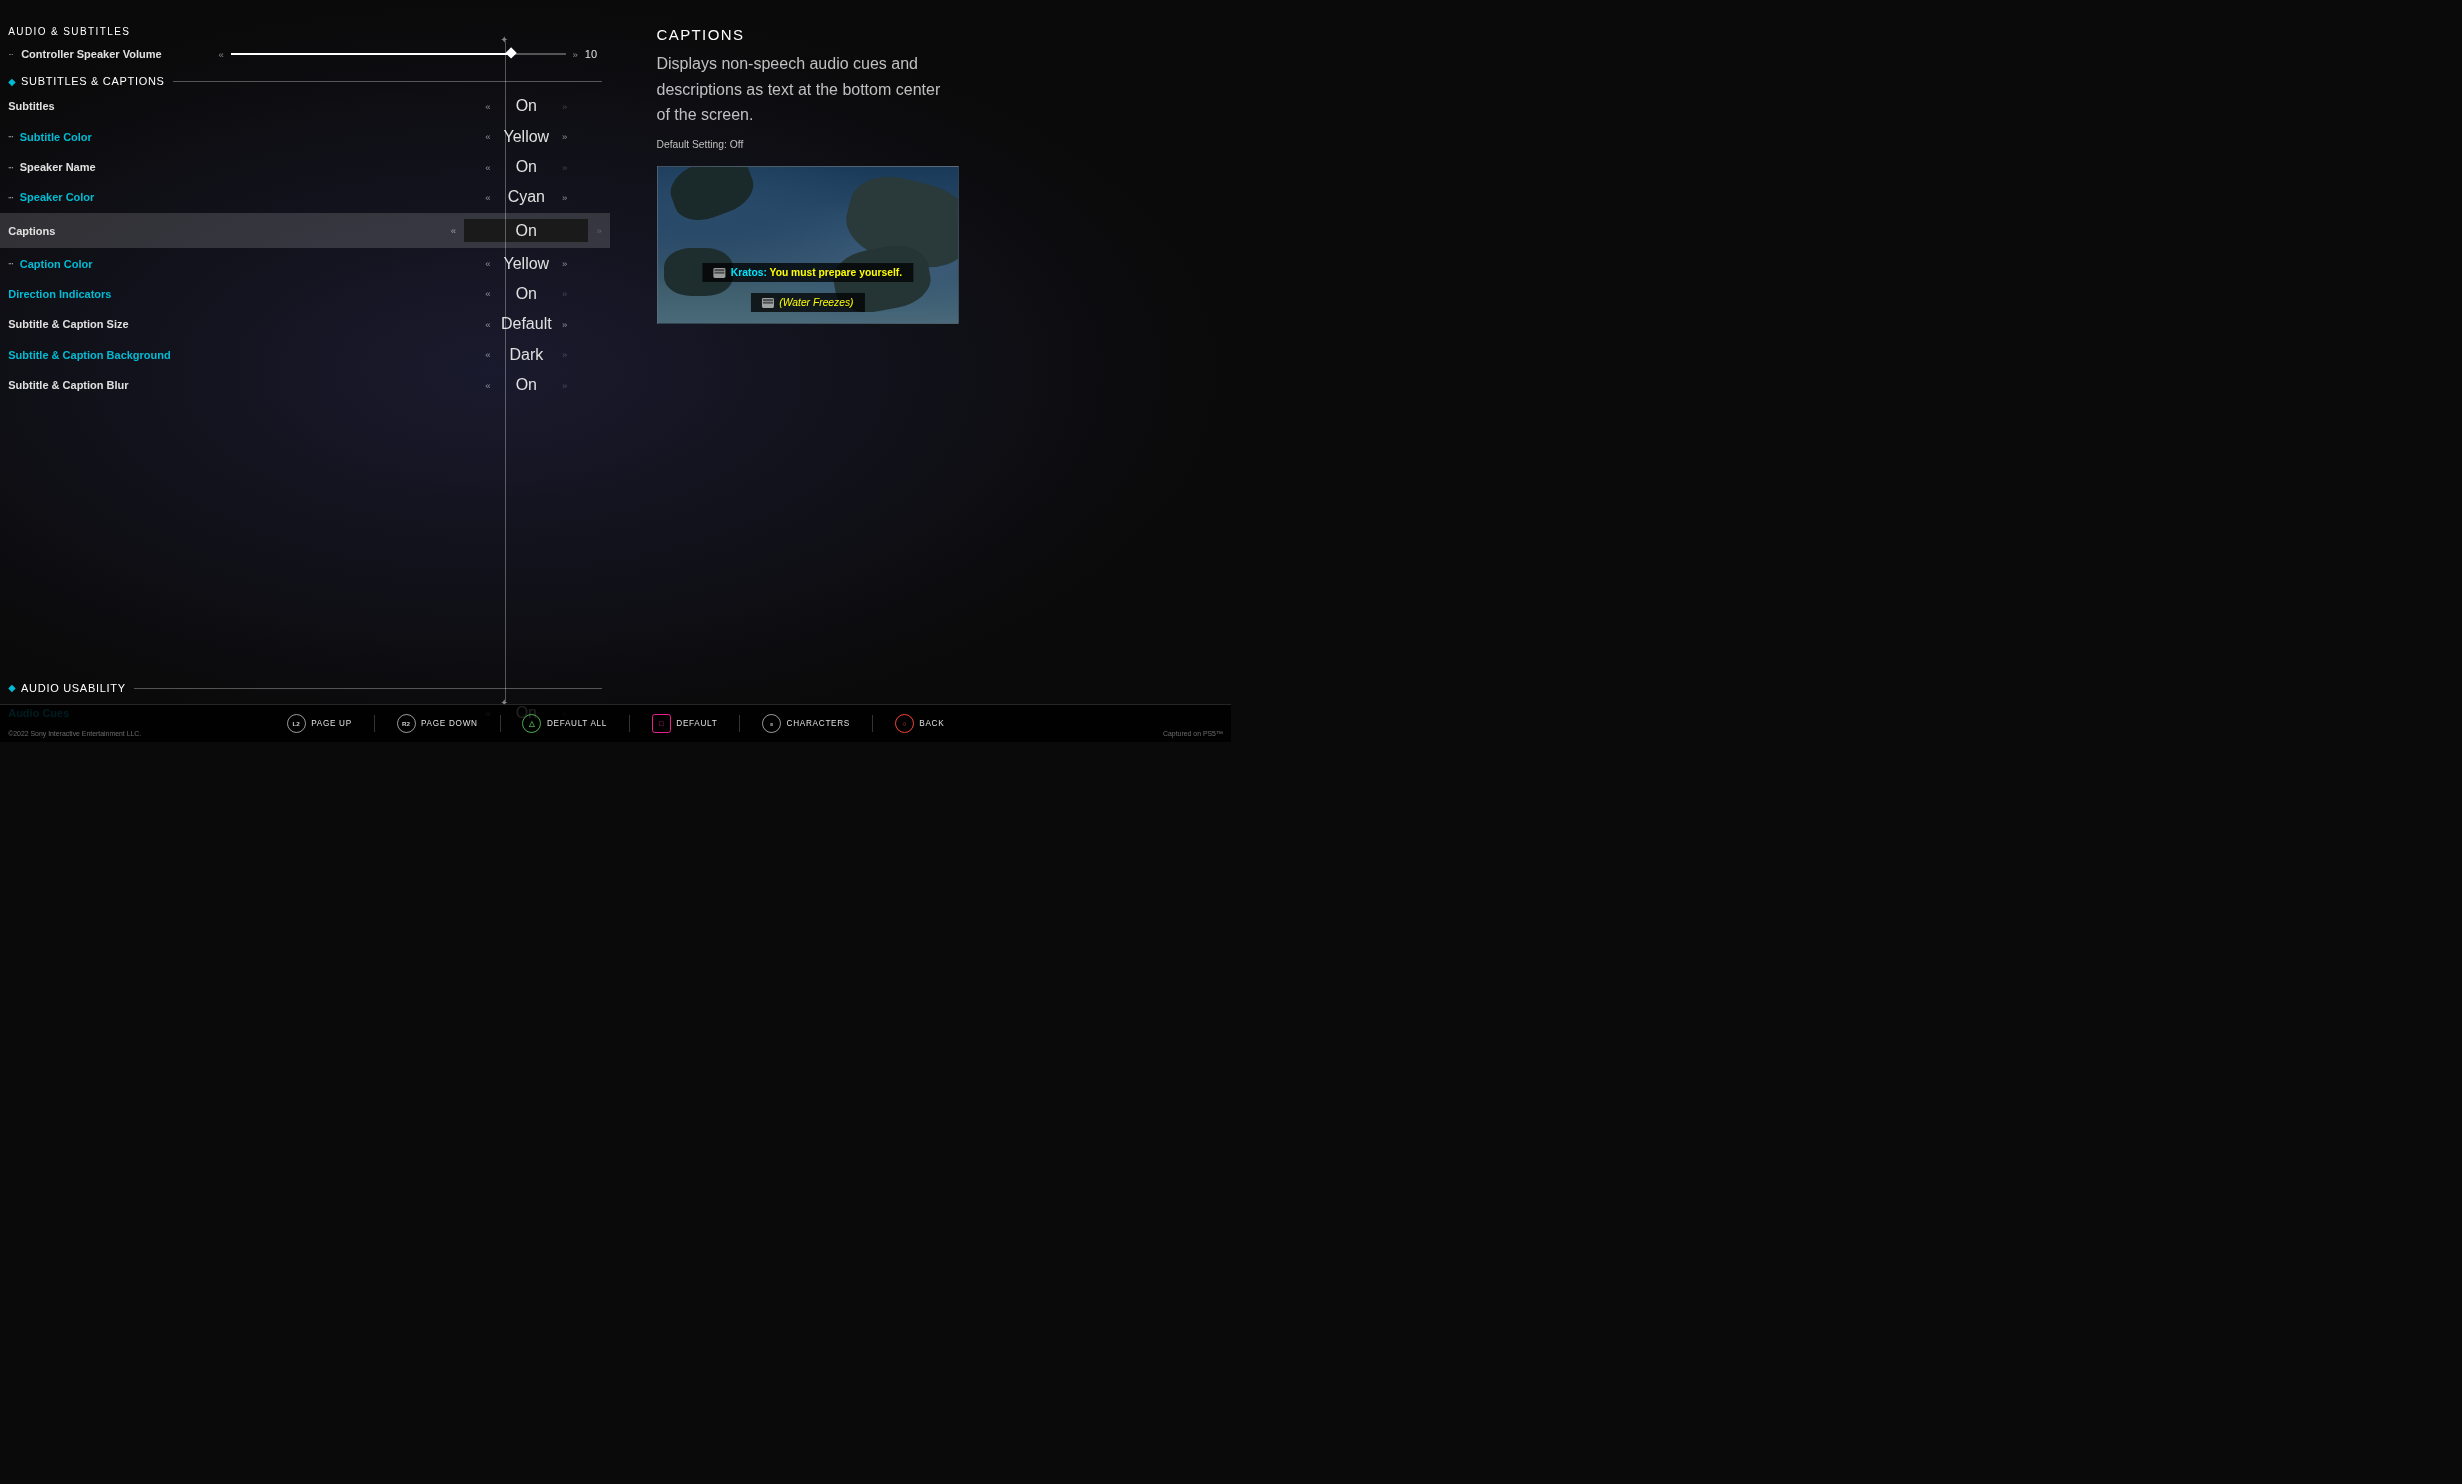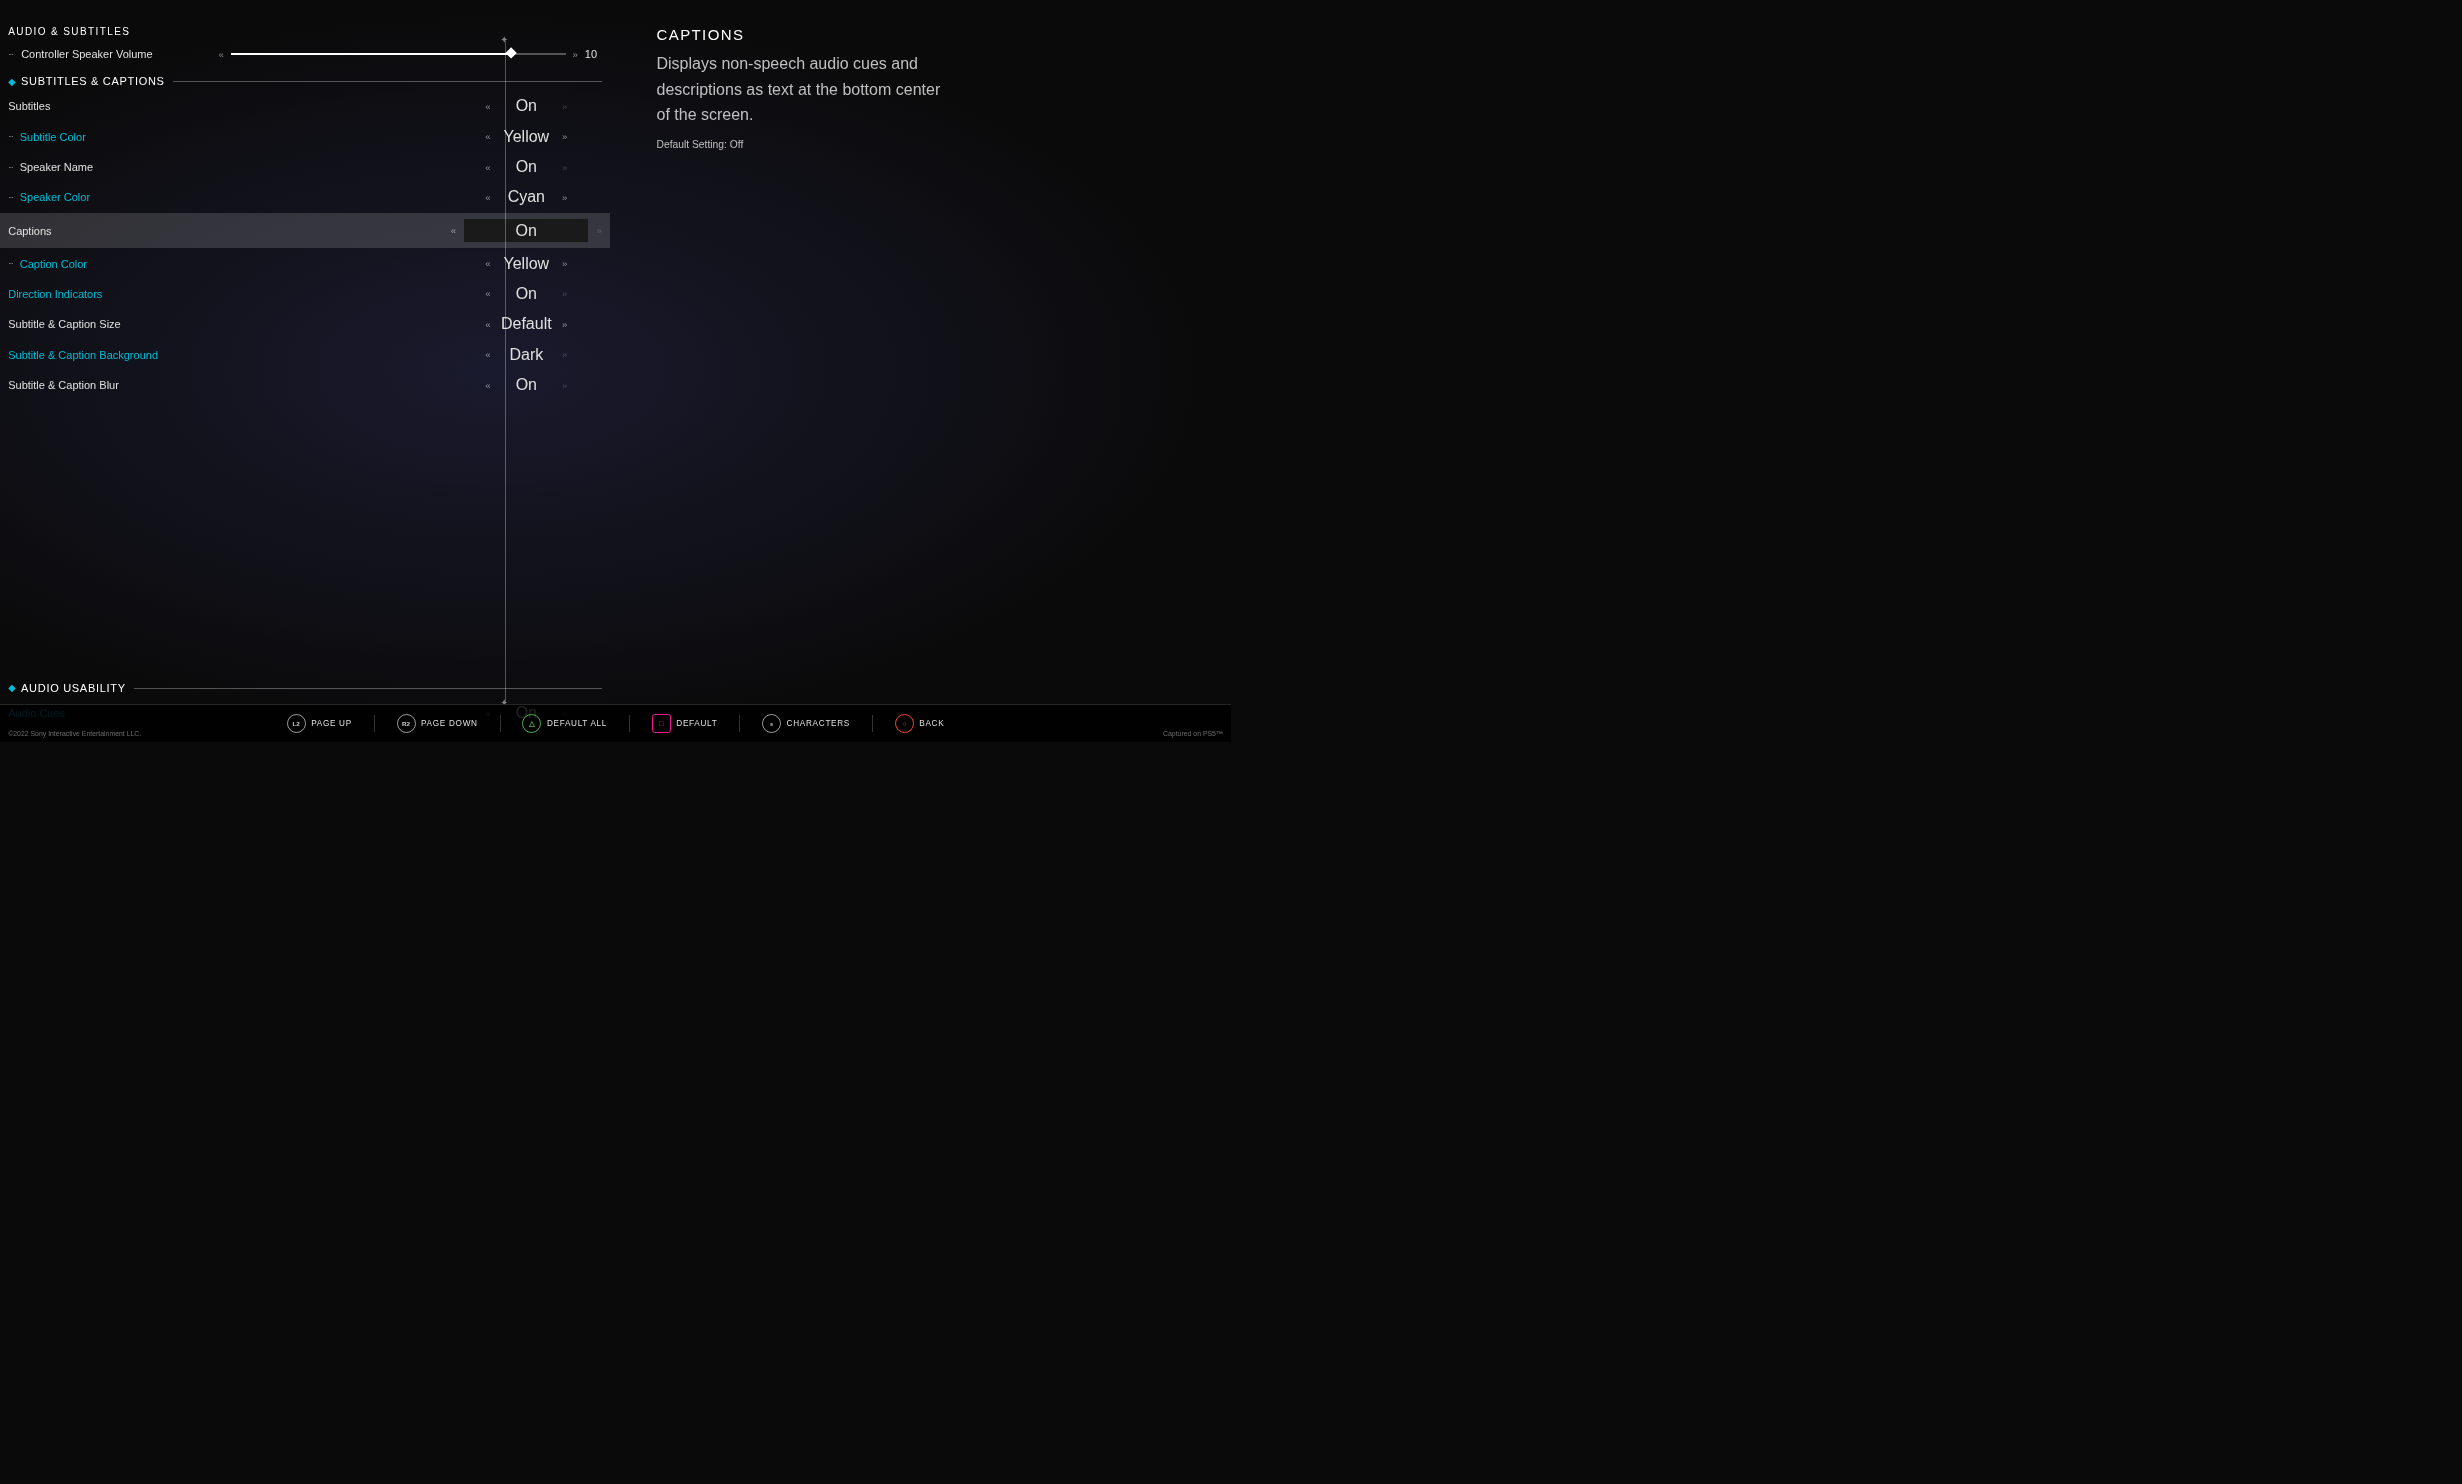--- a/index.html
+++ b/index.html
@@ -85,21 +85,21 @@
     .dots-icon {
       color: rgba(255,255,255,0.6);
       font-size: 6.9px;
       margin-right: 2.7px;
       letter-spacing: -0.7px;
     }
 
     .row-label {
       font-size: 11px;
       color: #e0e0e0;
-      font-weight: 400;
+      font-weight: 700;
       flex: 1;
     }
 
     .slider-container {
       display: flex;
       align-items: center;
       gap: 6.9px;
       flex: 2;
     }
 
@@ -588,20 +588,41 @@
   </div>
 
   <div class="vertical-line"></div>
 
   <div class="right-panel">
 
     <h2 class="right-title">CAPTIONS</h2>
     <p class="right-description">Displays non-speech audio cues and descriptions as text at the bottom center of the screen.</p>
     <p class="default-setting">Default Setting: Off</p>
 
+    <div class="preview-image">
+      <div class="preview-bg"></div>
+
+      <div class="rock" style="width:82px;height:55px;top:-6.9px;left:13.7px;background:#1a2a2a;transform:rotate(-20deg);"></div>
+      <div class="rock" style="width:124px;height:82px;top:13.7px;right:-13.7px;background:#2a3a3a;transform:rotate(15deg);"></div>
+      <div class="rock" style="width:69px;height:48px;bottom:27.5px;left:6.9px;background:#1e2e2e;"></div>
+      <div class="rock" style="width:96px;height:62px;bottom:13.7px;right:27.5px;background:#253535;transform:rotate(-10deg);"></div>
+
+      <div class="subtitle-bar">
+        <div class="subtitle-icon"></div>
+        <span class="subtitle-text">
+          <span class="kratos-name">Kratos: </span>You must prepare yourself.
+        </span>
+      </div>
+
+      <div class="caption-bar">
+        <div class="caption-icon"></div>
+        <span class="caption-text">(Water Freezes)</span>
+      </div>
+
+    </div>
 
   </div>
 
 </div>
 
 <div class="bottom-bar">
 
   <div class="bottom-action">
     <div class="btn-icon btn-l2">
       <span>L2</span>

